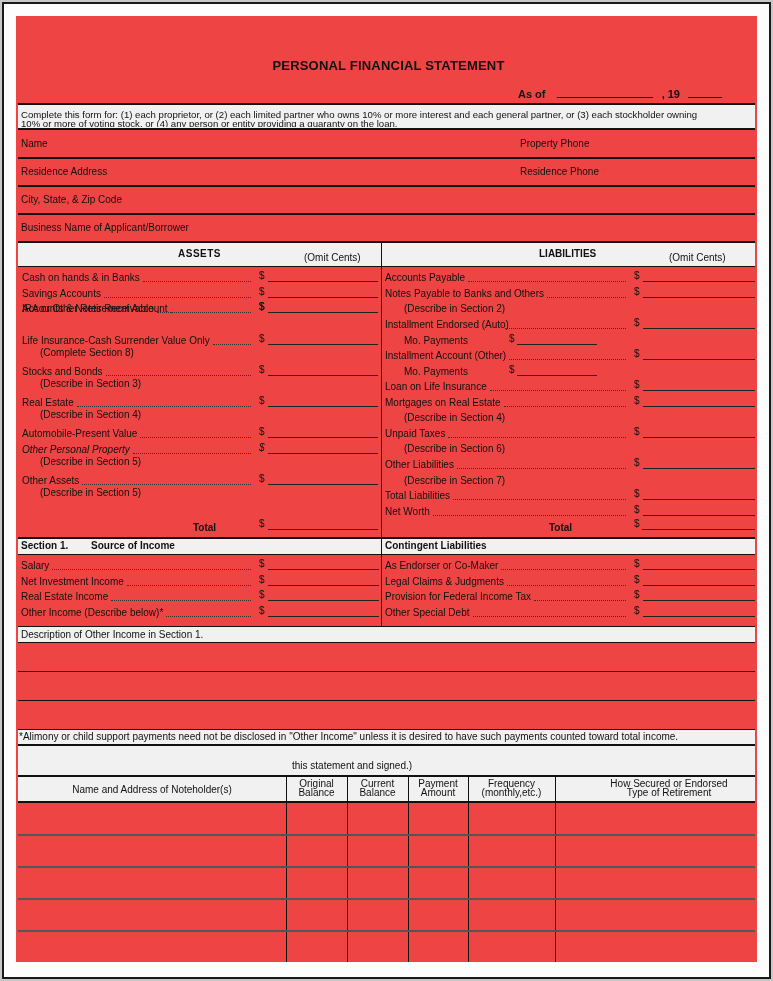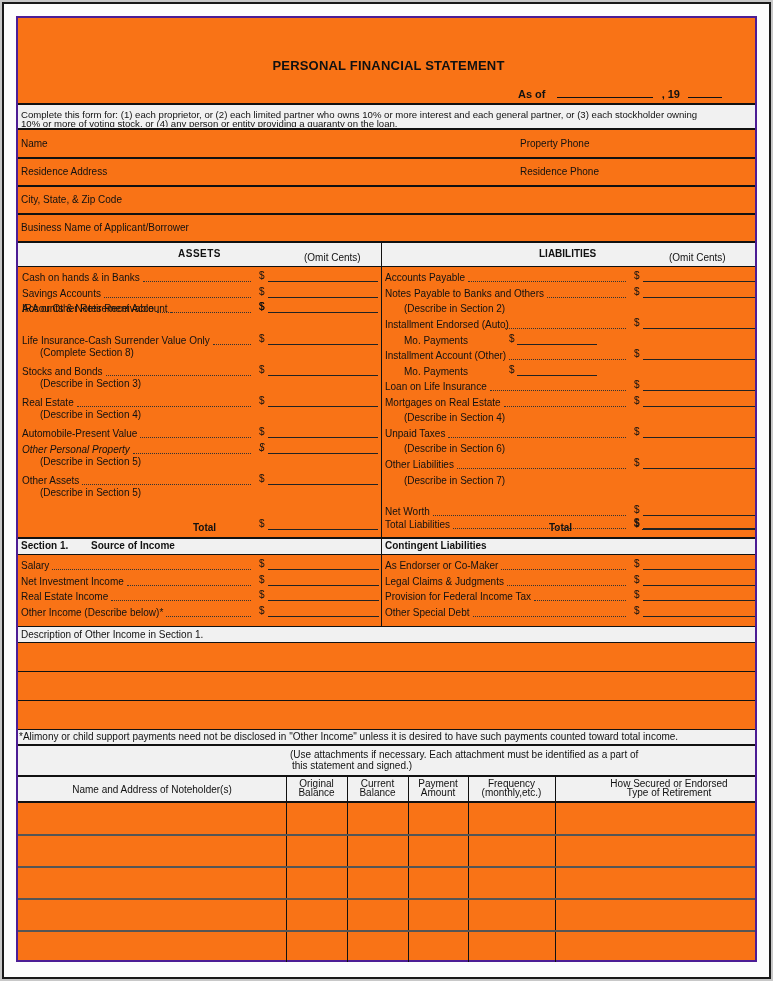--- a/index.html
+++ b/index.html
@@ -1,19 +1,19 @@
 <!DOCTYPE html>
 <html><head>
 <meta charset="utf-8">
 <style>
   * { box-sizing: border-box; margin: 0; padding: 0; }
   html, body { width: 773px; height: 981px; overflow: hidden; background: #c8c8c8; }
   body { position: relative; font-family: "Liberation Sans", sans-serif; color: #111; }
   .frame-outer { position: absolute; left: 2px; top: 2px; width: 769px; height: 977px; border: 2px solid #1a1a1a; background: #fdfdfd; }
-  .form { position: absolute; left: 16px; top: 16px; width: 741px; height: 946px; border: 2px solid #4c1d95; background: #f97316; }
+  .form { position: absolute; left: 16px; top: 16px; width: 741px; height: 946px; border: 2px solid #ef4444; background: #ef4444; }
   .abs { position: absolute; }
   .title { left: 0; width: 741px; top: 40px; text-align: center; font-size: 13px; font-weight: bold; letter-spacing: 0.2px; }
   .asof { top: 70px; left: 500px; font-size: 11px; font-weight: bold; white-space: nowrap; }
   .asof .uline { display: inline-block; border-bottom: 1px solid #111; vertical-align: baseline; height: 10px; }
   .hline { position: absolute; left: 0; width: 737px; border-top: 2px solid #111; }
   .hline.thin { border-top-width: 1px; }
   .vline { position: absolute; border-left: 1px solid #111; }
   .shade { position: absolute; background: #f1f1f1; }
   .t { position: absolute; font-size: 10px; white-space: nowrap; line-height: 12px; }
   .t.sm { font-size: 8.5px; line-height: 9px; }
@@ -109,21 +109,20 @@
   <div class="abs" style="left:0;top:654px;width:737px;height:28px;"></div>
   <div class="hline thin" style="top:682px;"></div>
   <div class="abs" style="left:0;top:683px;width:737px;height:28px;"></div>
   <div class="hline thin" style="top:711px;"></div>
 
   <div class="shade" style="left:0;top:712px;width:737px;height:14px;"></div>
   <div class="t" style="left:1px;top:714px;font-size:10px;line-height:10px;">*Alimony or child support payments need not be disclosed in "Other Income" unless it is desired to have such payments counted toward total income.</div>
   <div class="hline" style="top:726px;"></div>
 
   <div class="shade" style="left:0;top:728px;width:737px;height:29px;"></div>
-  <div class="t" style="left:272px;top:731px;">(Use attachments if necessary. Each attachment must be identified as a part of</div>
   <div class="t" style="left:274px;top:742px;">this statement and signed.)</div>
   <div class="hline" style="top:757px;"></div>
 
   <div class="shade" style="left:0;top:759px;width:737px;height:24px;"></div>
   <div id="notes-table">
       <div class="t c" style="left: 0px; width: 268px; top: 766px;">Name and Address of Noteholder(s)</div>
       <div class="t c" style="left: 268px; width: 61px; top: 761px; line-height: 9px;">
         <div>Original</div>
         <div>Balance</div>
       </div>
@@ -304,21 +303,21 @@
       <span class="fill" style="left: 258px; width: 112px;"></span>
     </div>
     <div class="sub" style="left: 386px; top: 425px;">(Describe in Section 6)</div>
     <div class="row" style="left: 367px; top: 441px; width: 370px;">
       <span class="lbl">Other Liabilities</span>
       <span class="dots" style="left: 72px; width: 169px;"></span>
       <span class="dollar" style="left: 249px;">$</span>
       <span class="fill" style="left: 258px; width: 112px;"></span>
     </div>
     <div class="sub" style="left: 386px; top: 457px;">(Describe in Section 7)</div>
-    <div class="row" style="left: 367px; top: 472px; width: 370px; margin-top: 29px;">
+    <div class="row" style="left: 367px; top: 472px; width: 370px;">
       <span class="lbl">Total Liabilities</span>
       <span class="dots" style="left: 68px; width: 173px;"></span>
       <span class="dollar" style="left: 249px;">$</span>
       <span class="fill" style="left: 258px; width: 112px;"></span>
     </div>
     <div class="row" style="left: 367px; top: 488px; width: 370px;">
       <span class="lbl">Net Worth</span>
       <span class="dots" style="left: 48px; width: 193px;"></span>
       <span class="dollar" style="left: 249px;">$</span>
       <span class="fill" style="left: 258px; width: 112px;"></span>

